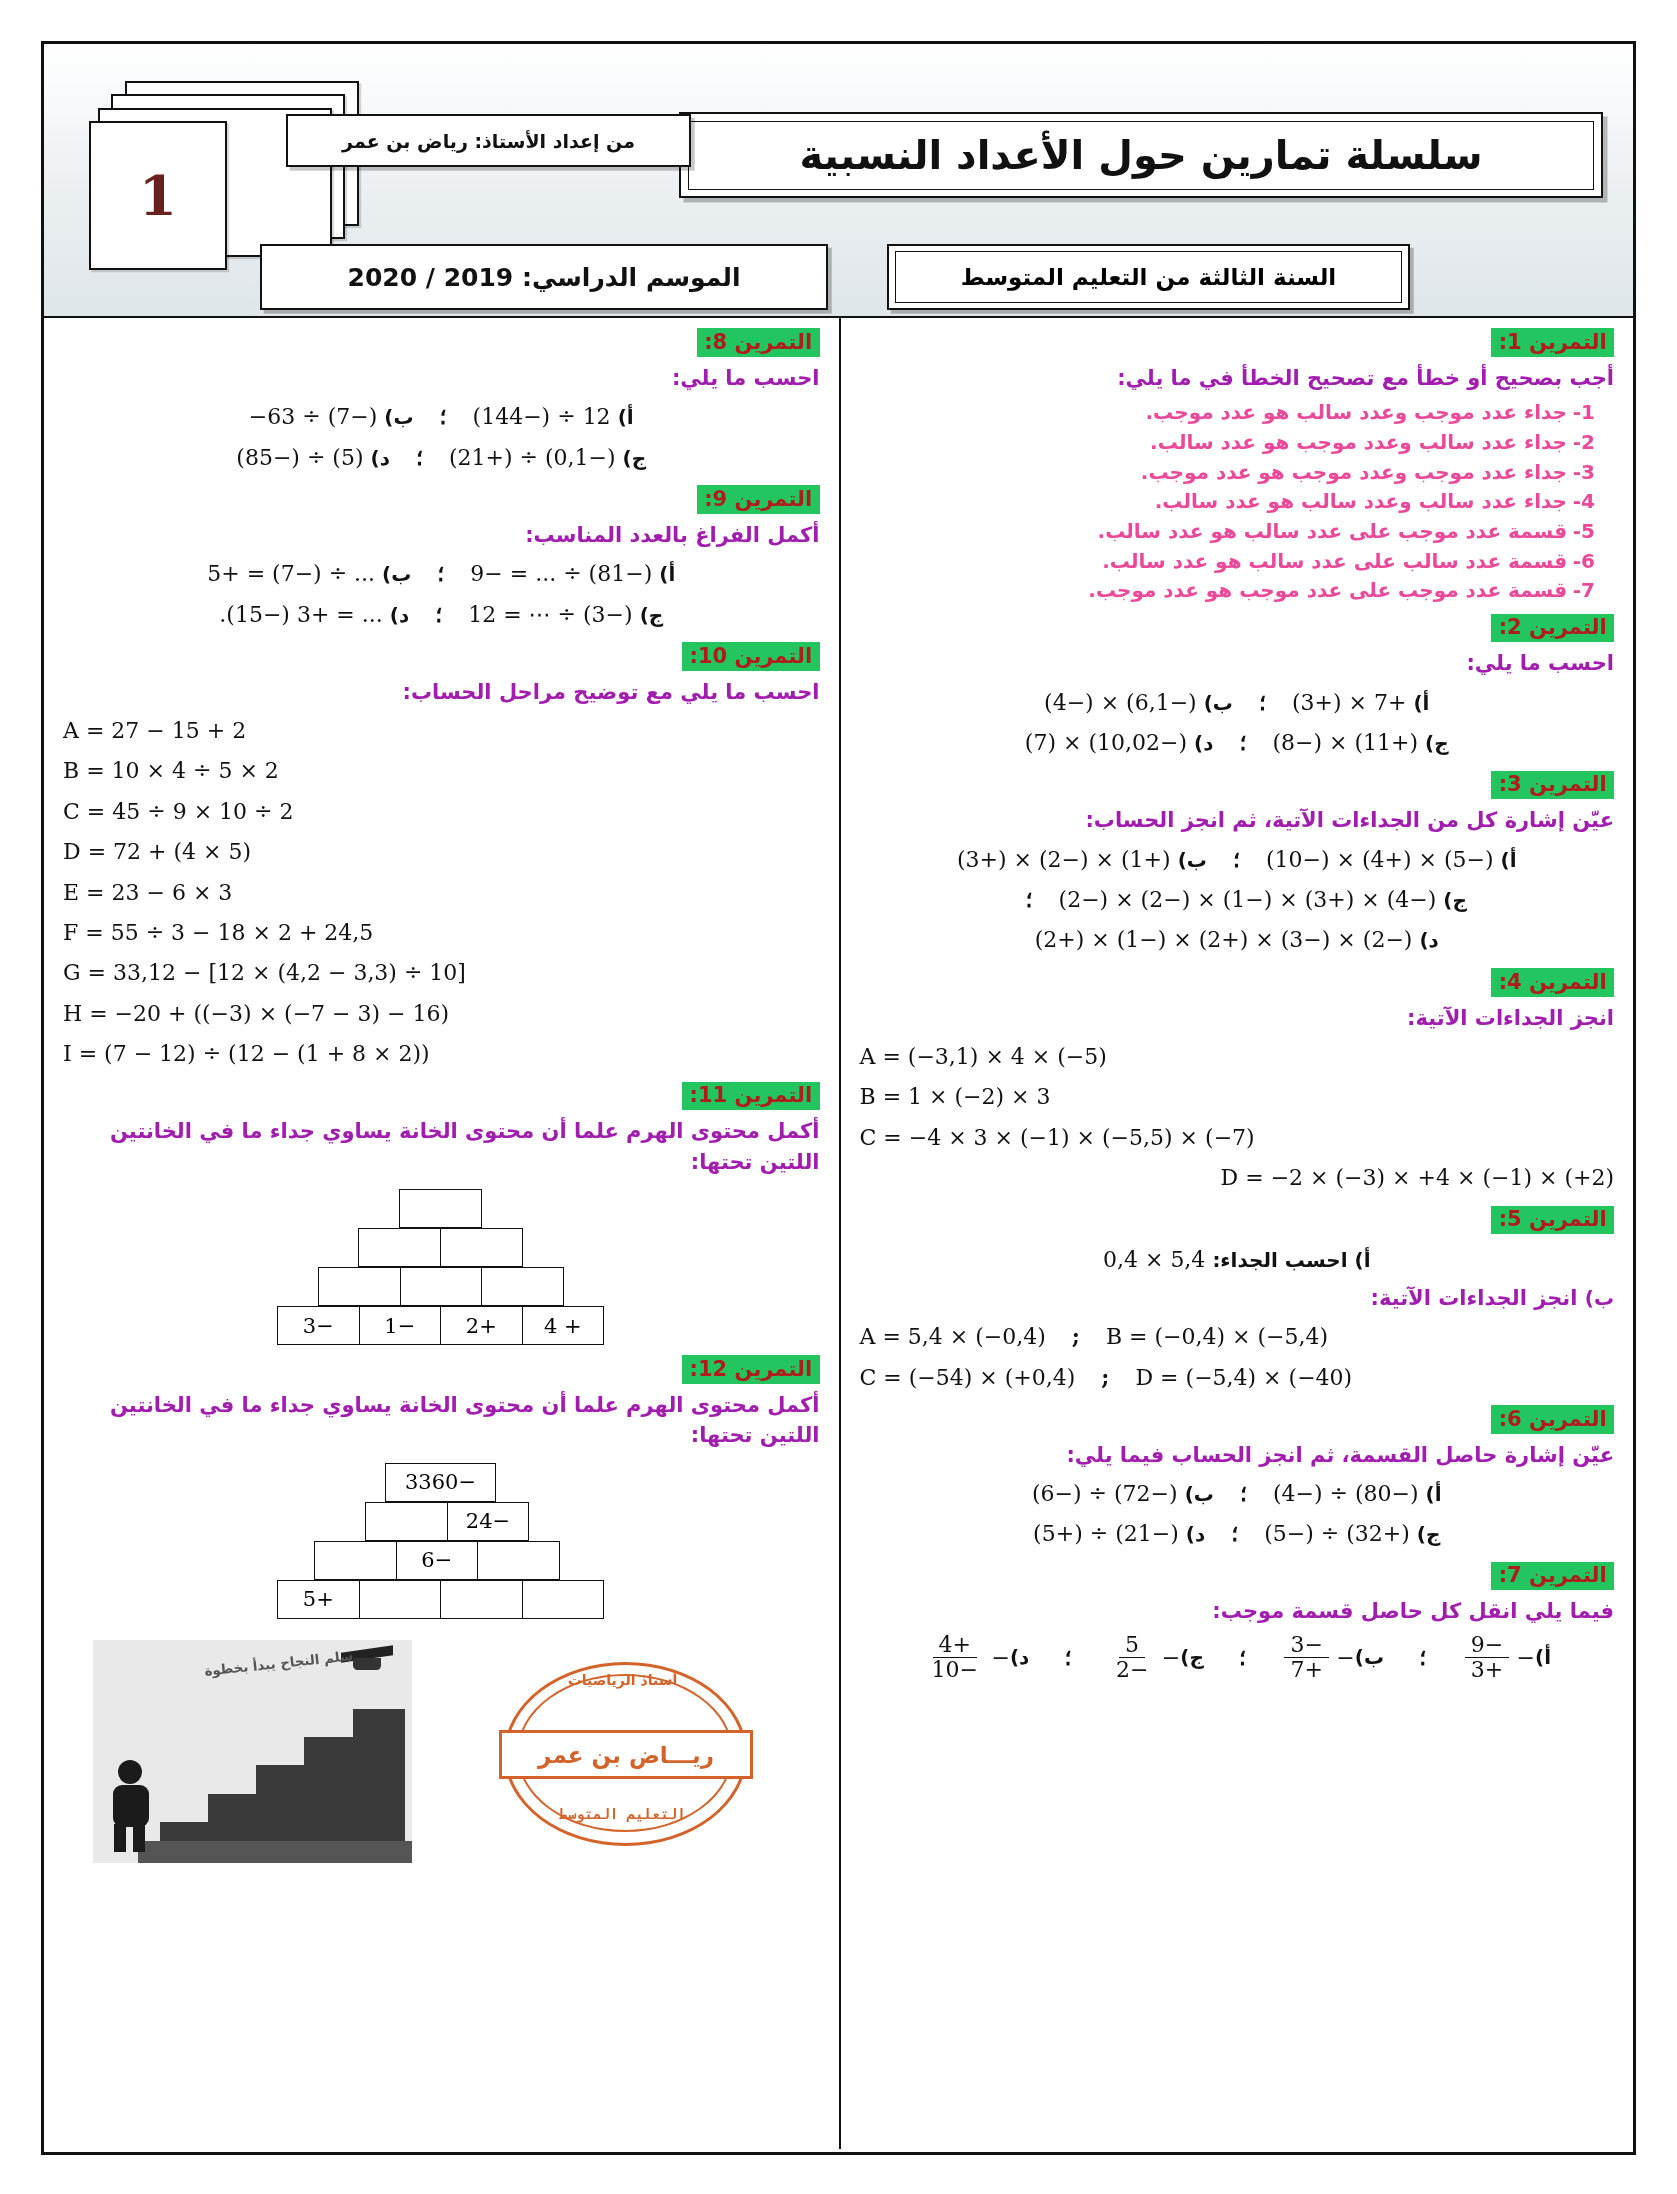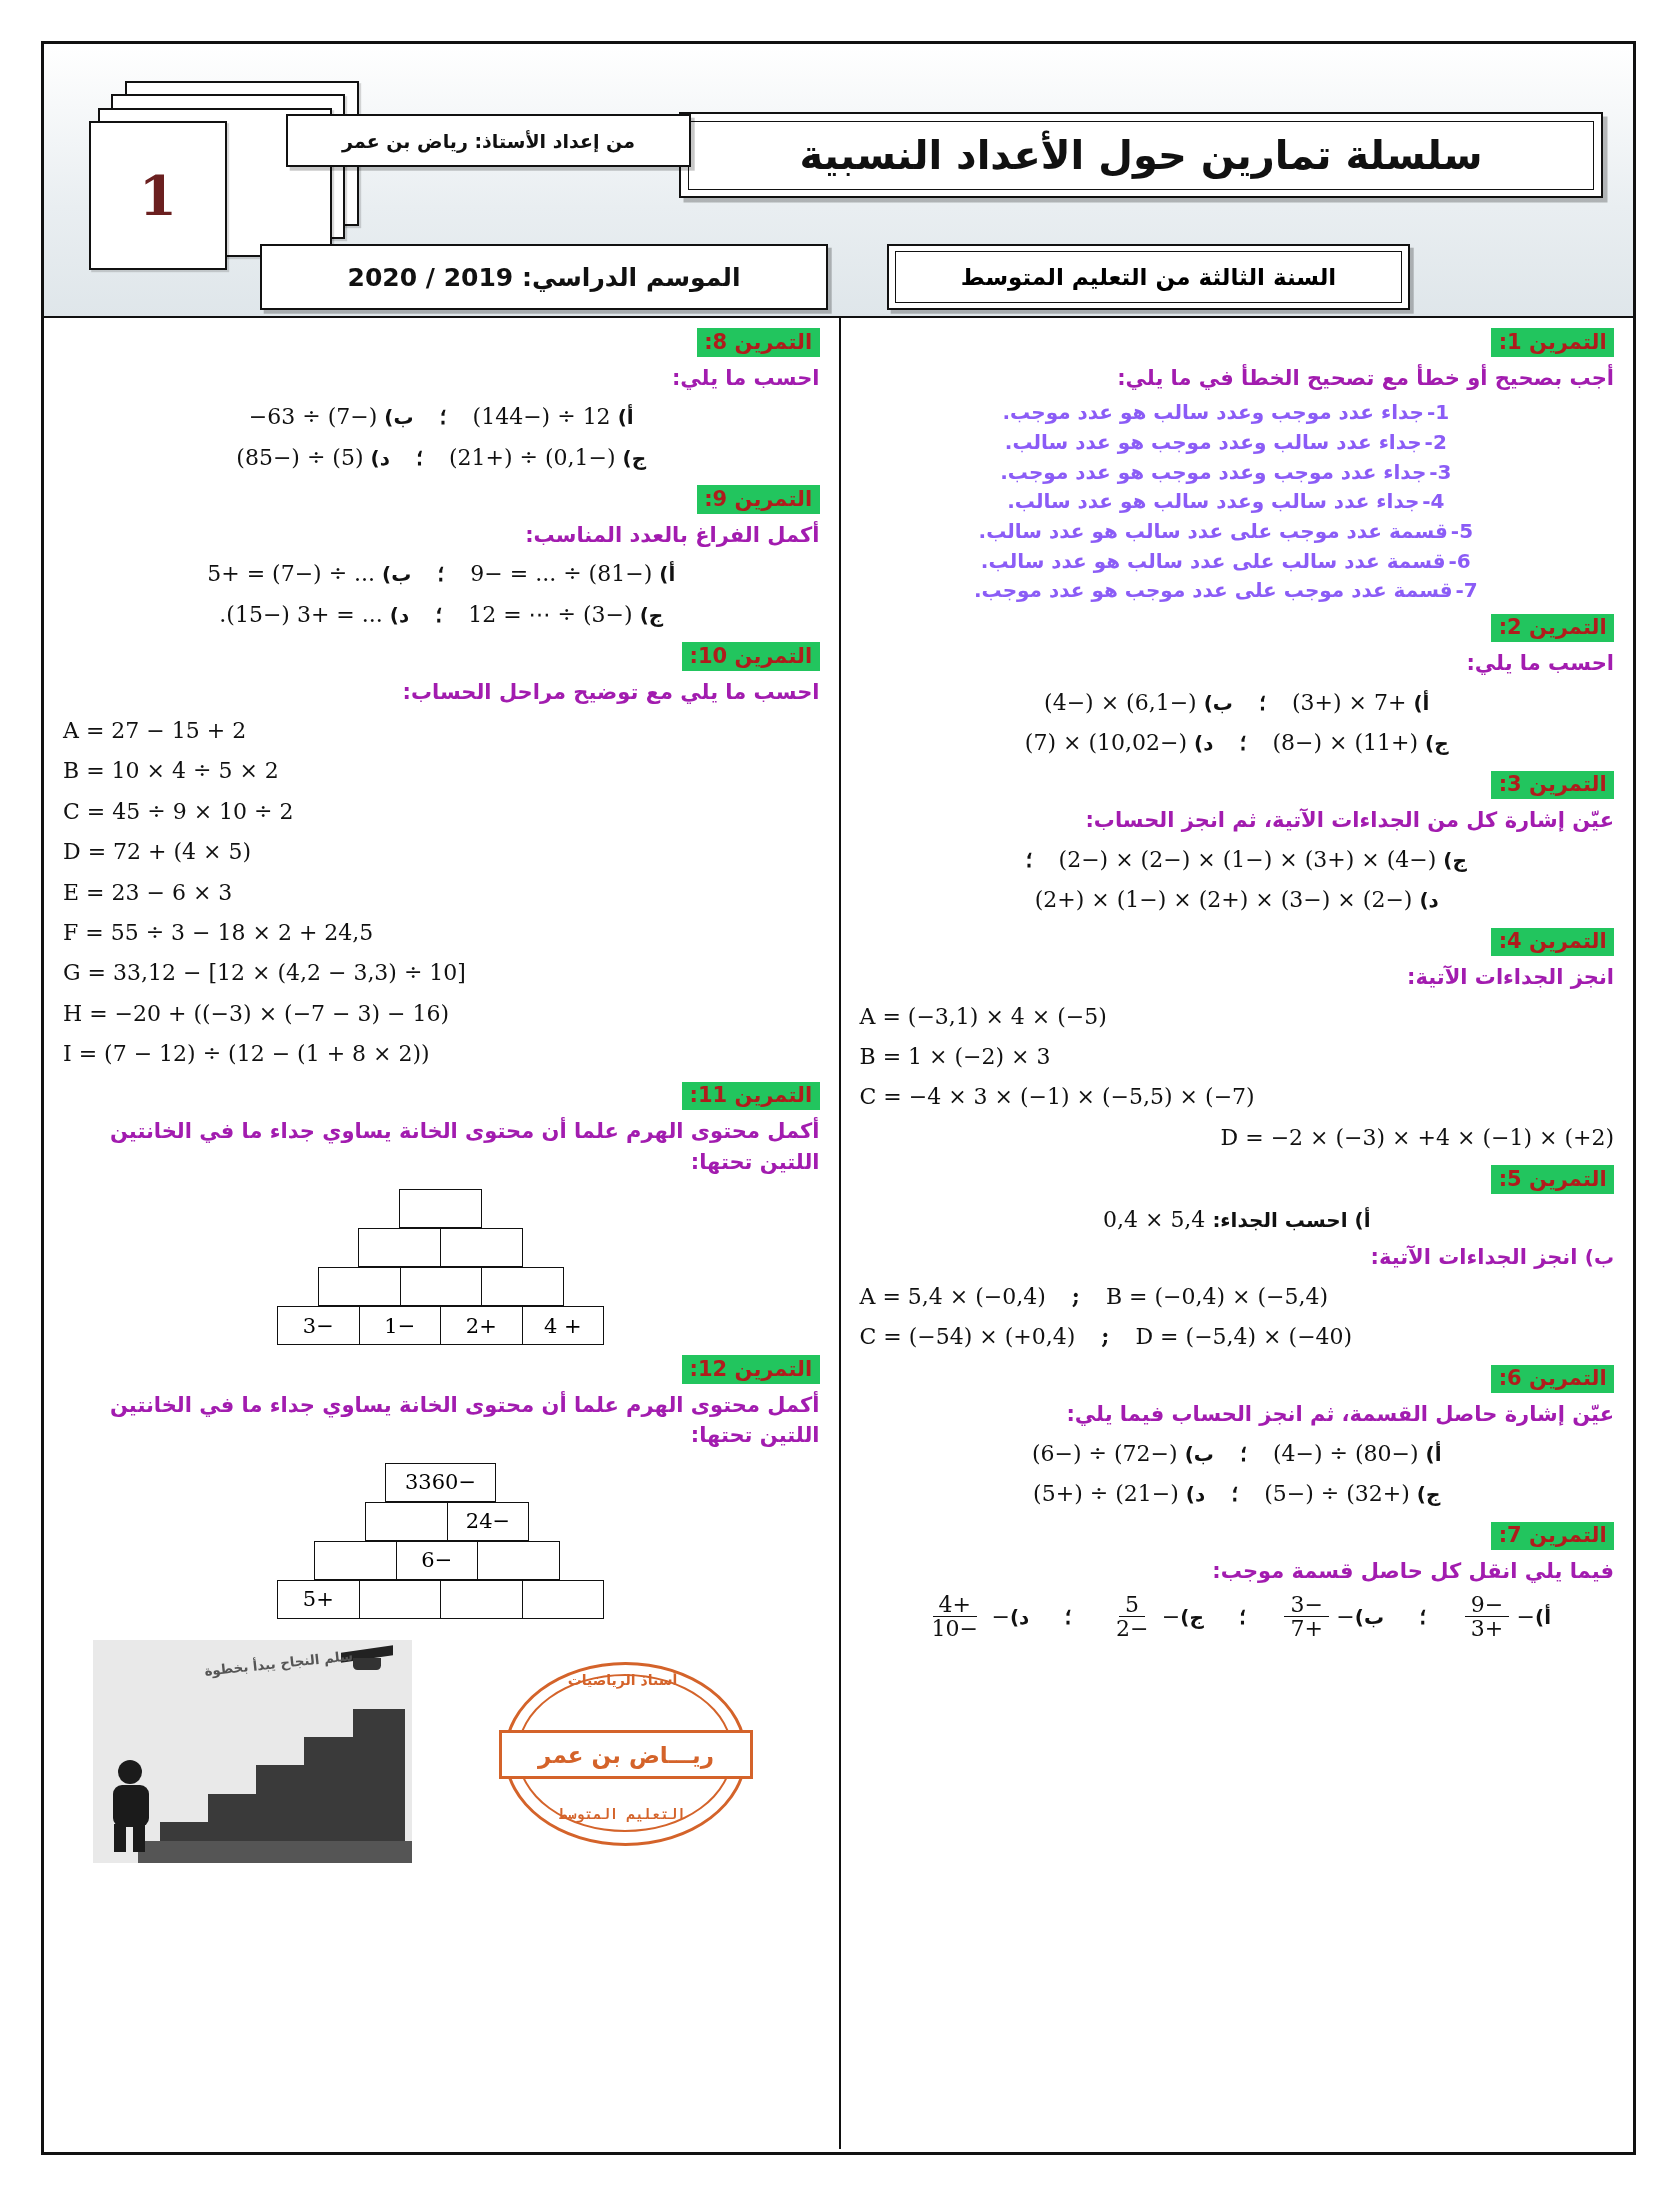--- a/index.html
+++ b/index.html
@@ -113,21 +113,21 @@
     padding:1.5px 7.4px 3px 7.4px;
     margin:0 0 3px 0;
   }
   .ex-head-wrap{text-align:right;}
   .prompt{
     font-size:21px;font-weight:bold;color:#a21caf;
     text-align:right;line-height:1.45;margin:3px 0 6px 0;
   }
   ol.qlist{
     list-style:none;margin:1.5px 19px 4.5px 0;padding:0;
-    font-size:20px;font-weight:bold;color:#8b5cf6;text-align:center;
+    font-size:20px;font-weight:bold;color:#ec4899;
   }
   ol.qlist li{margin:3.7px 0;line-height:1.3;}
   ol.qlist li .num{display:inline-block;min-width:28px;}
   .math{
     font-family:"DejaVu Serif","Liberation Serif",serif;
     font-size:22px;color:#111;
     direction:ltr;
     text-align:right;
     line-height:1.6;
   }
@@ -269,20 +269,27 @@
           <span>(+11) × (−8)</span>
           <span class="sep">؛</span>
           <span class="lbl">د)</span>
           <span>(−10,02) × (7)</span>
         </div>
       </div>
 
       <div class="block">
         <div class="ex-head-wrap"><span class="ex-head">التمرين 3:</span></div>
         <div class="prompt">عيّن إشارة كل من الجداءات الآتية، ثم انجز الحساب:</div>
+        <div class="math rtlrow mline">
+          <span class="lbl">أ)</span>
+          <span>(−5) × (+4) × (−10)</span>
+          <span class="sep">؛</span>
+          <span class="lbl">ب)</span>
+          <span>(+1) × (−2) × (+3)</span>
+        </div>
         <div class="math rtlrow mline">
           <span class="lbl">ج)</span>
           <span>(−4) × (+3) × (−1) × (−2) × (−2)</span>
           <span class="sep">؛</span>
         </div>
         <div class="math rtlrow mline">
           <span class="lbl">د)</span>
           <span>(−2) × (−3) × (+2) × (−1) × (+2)</span>
         </div>
       </div>

